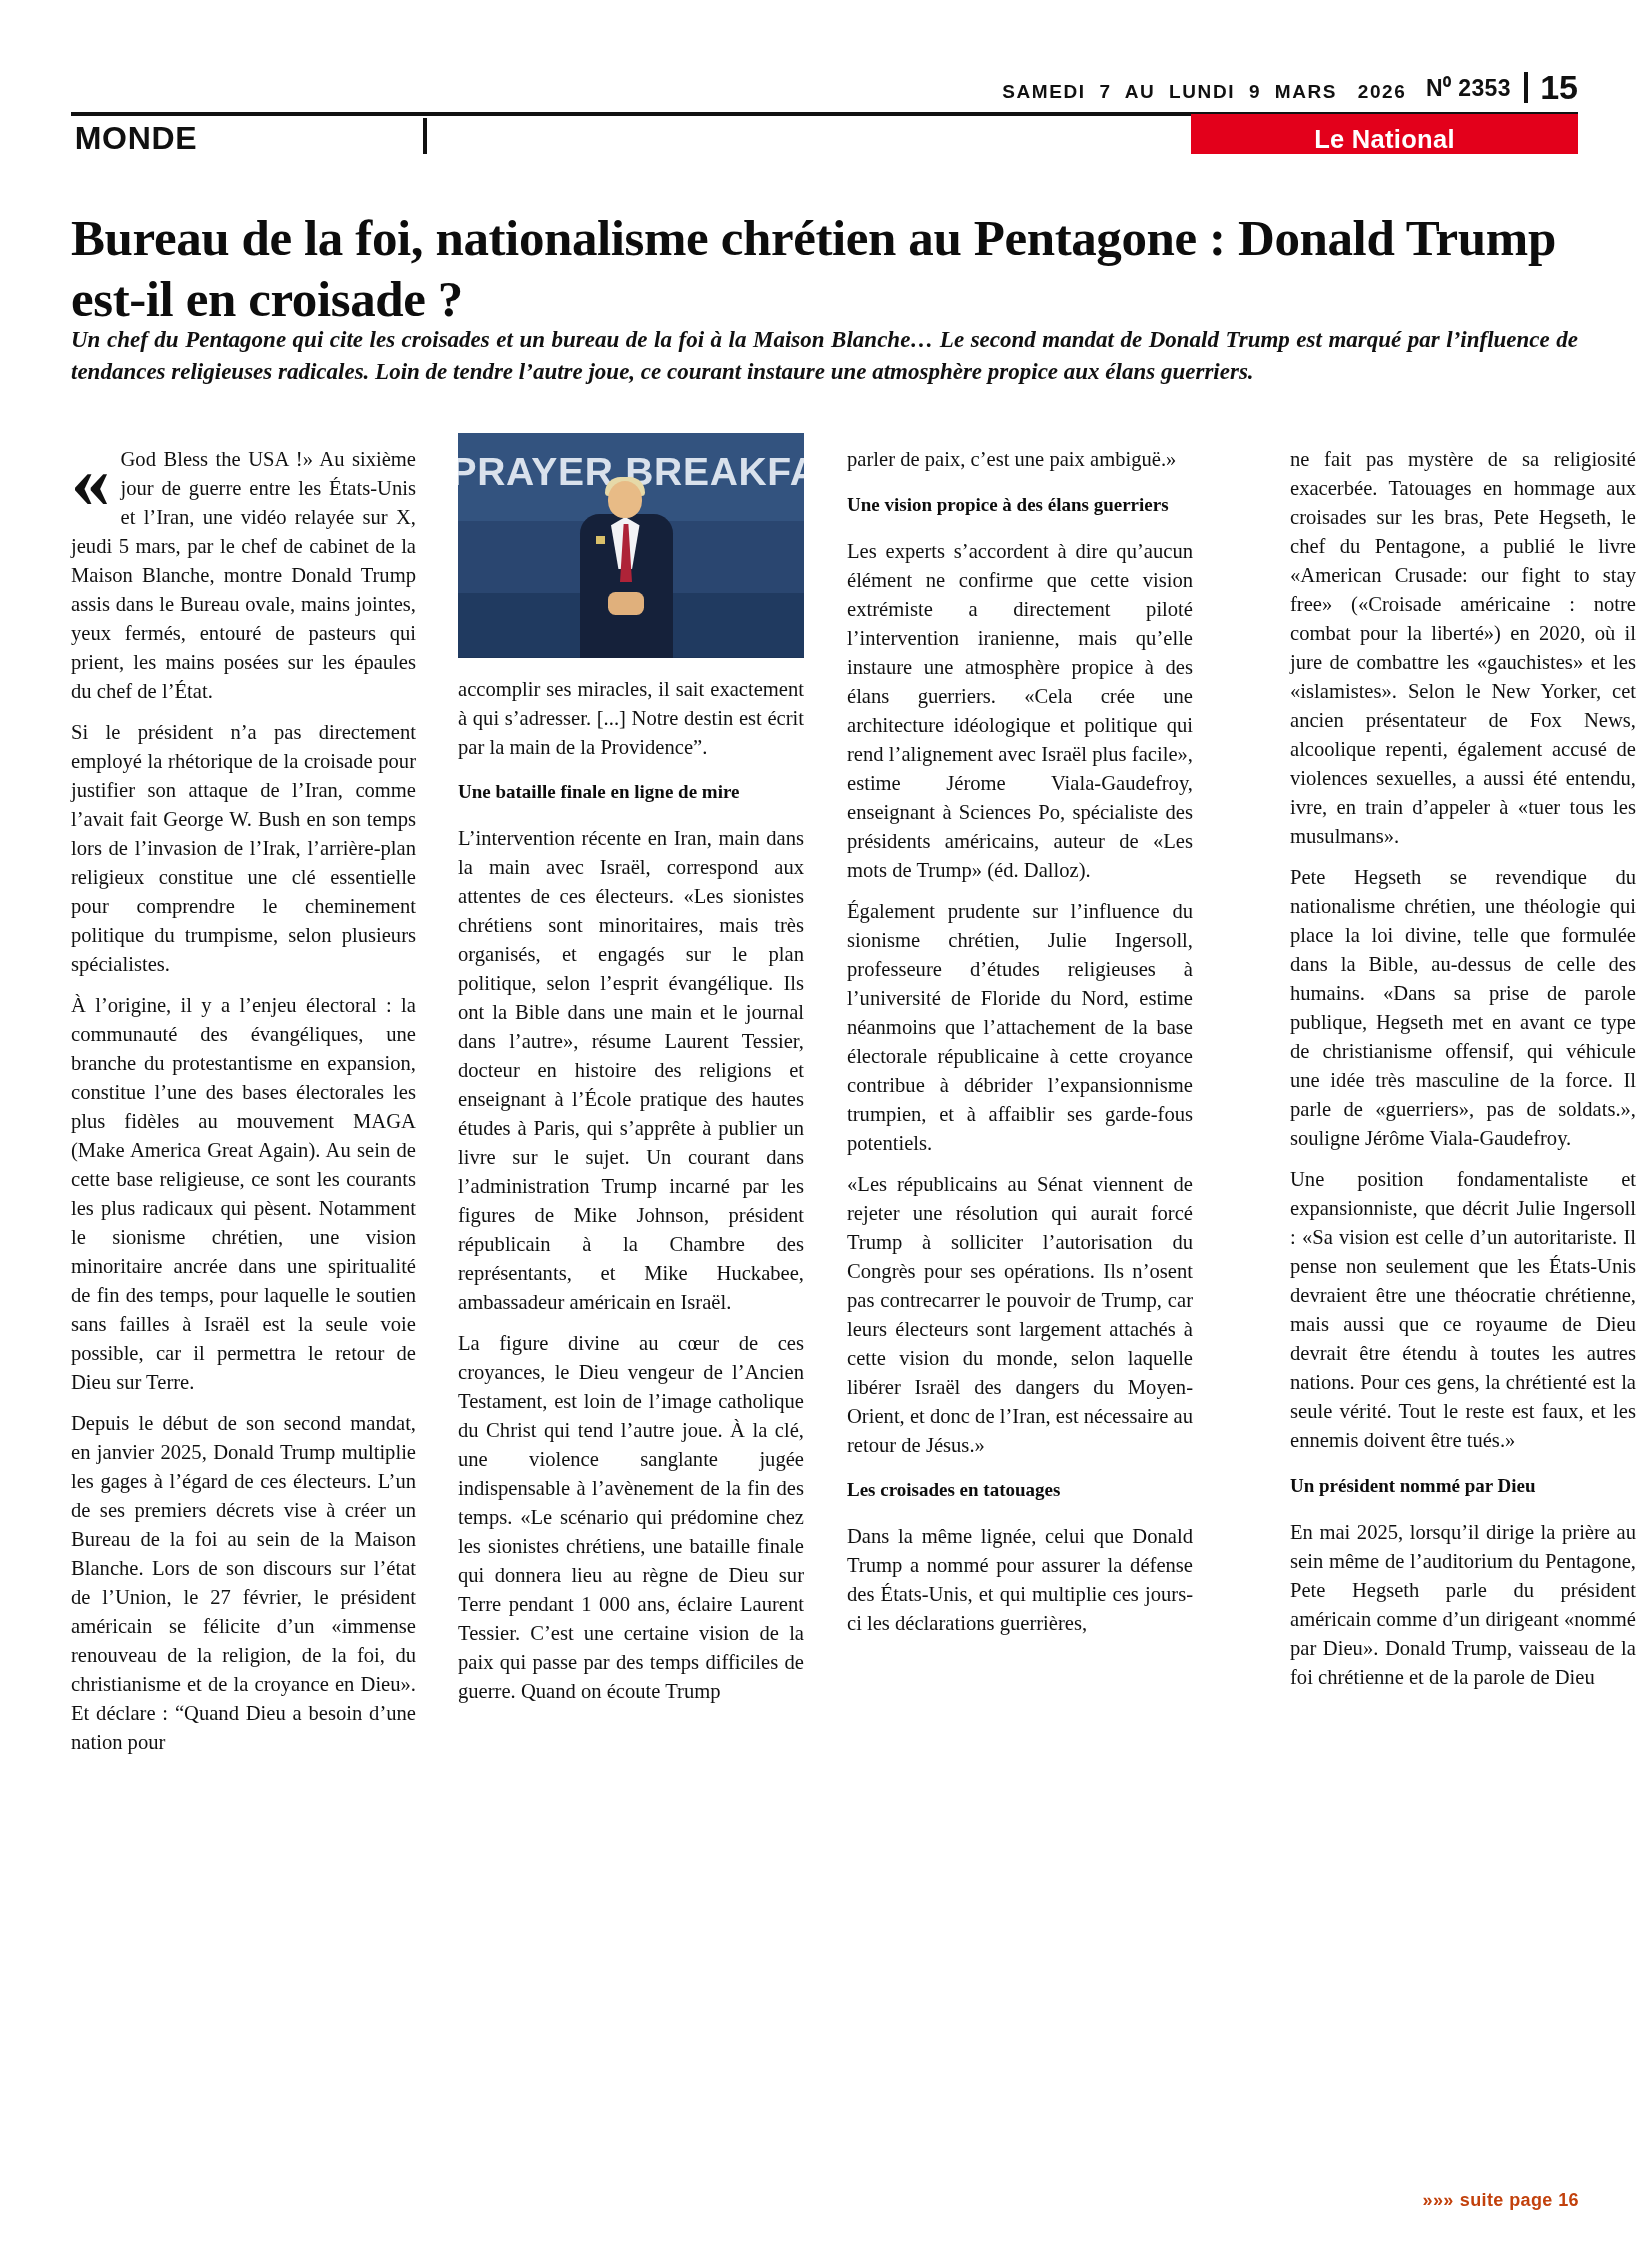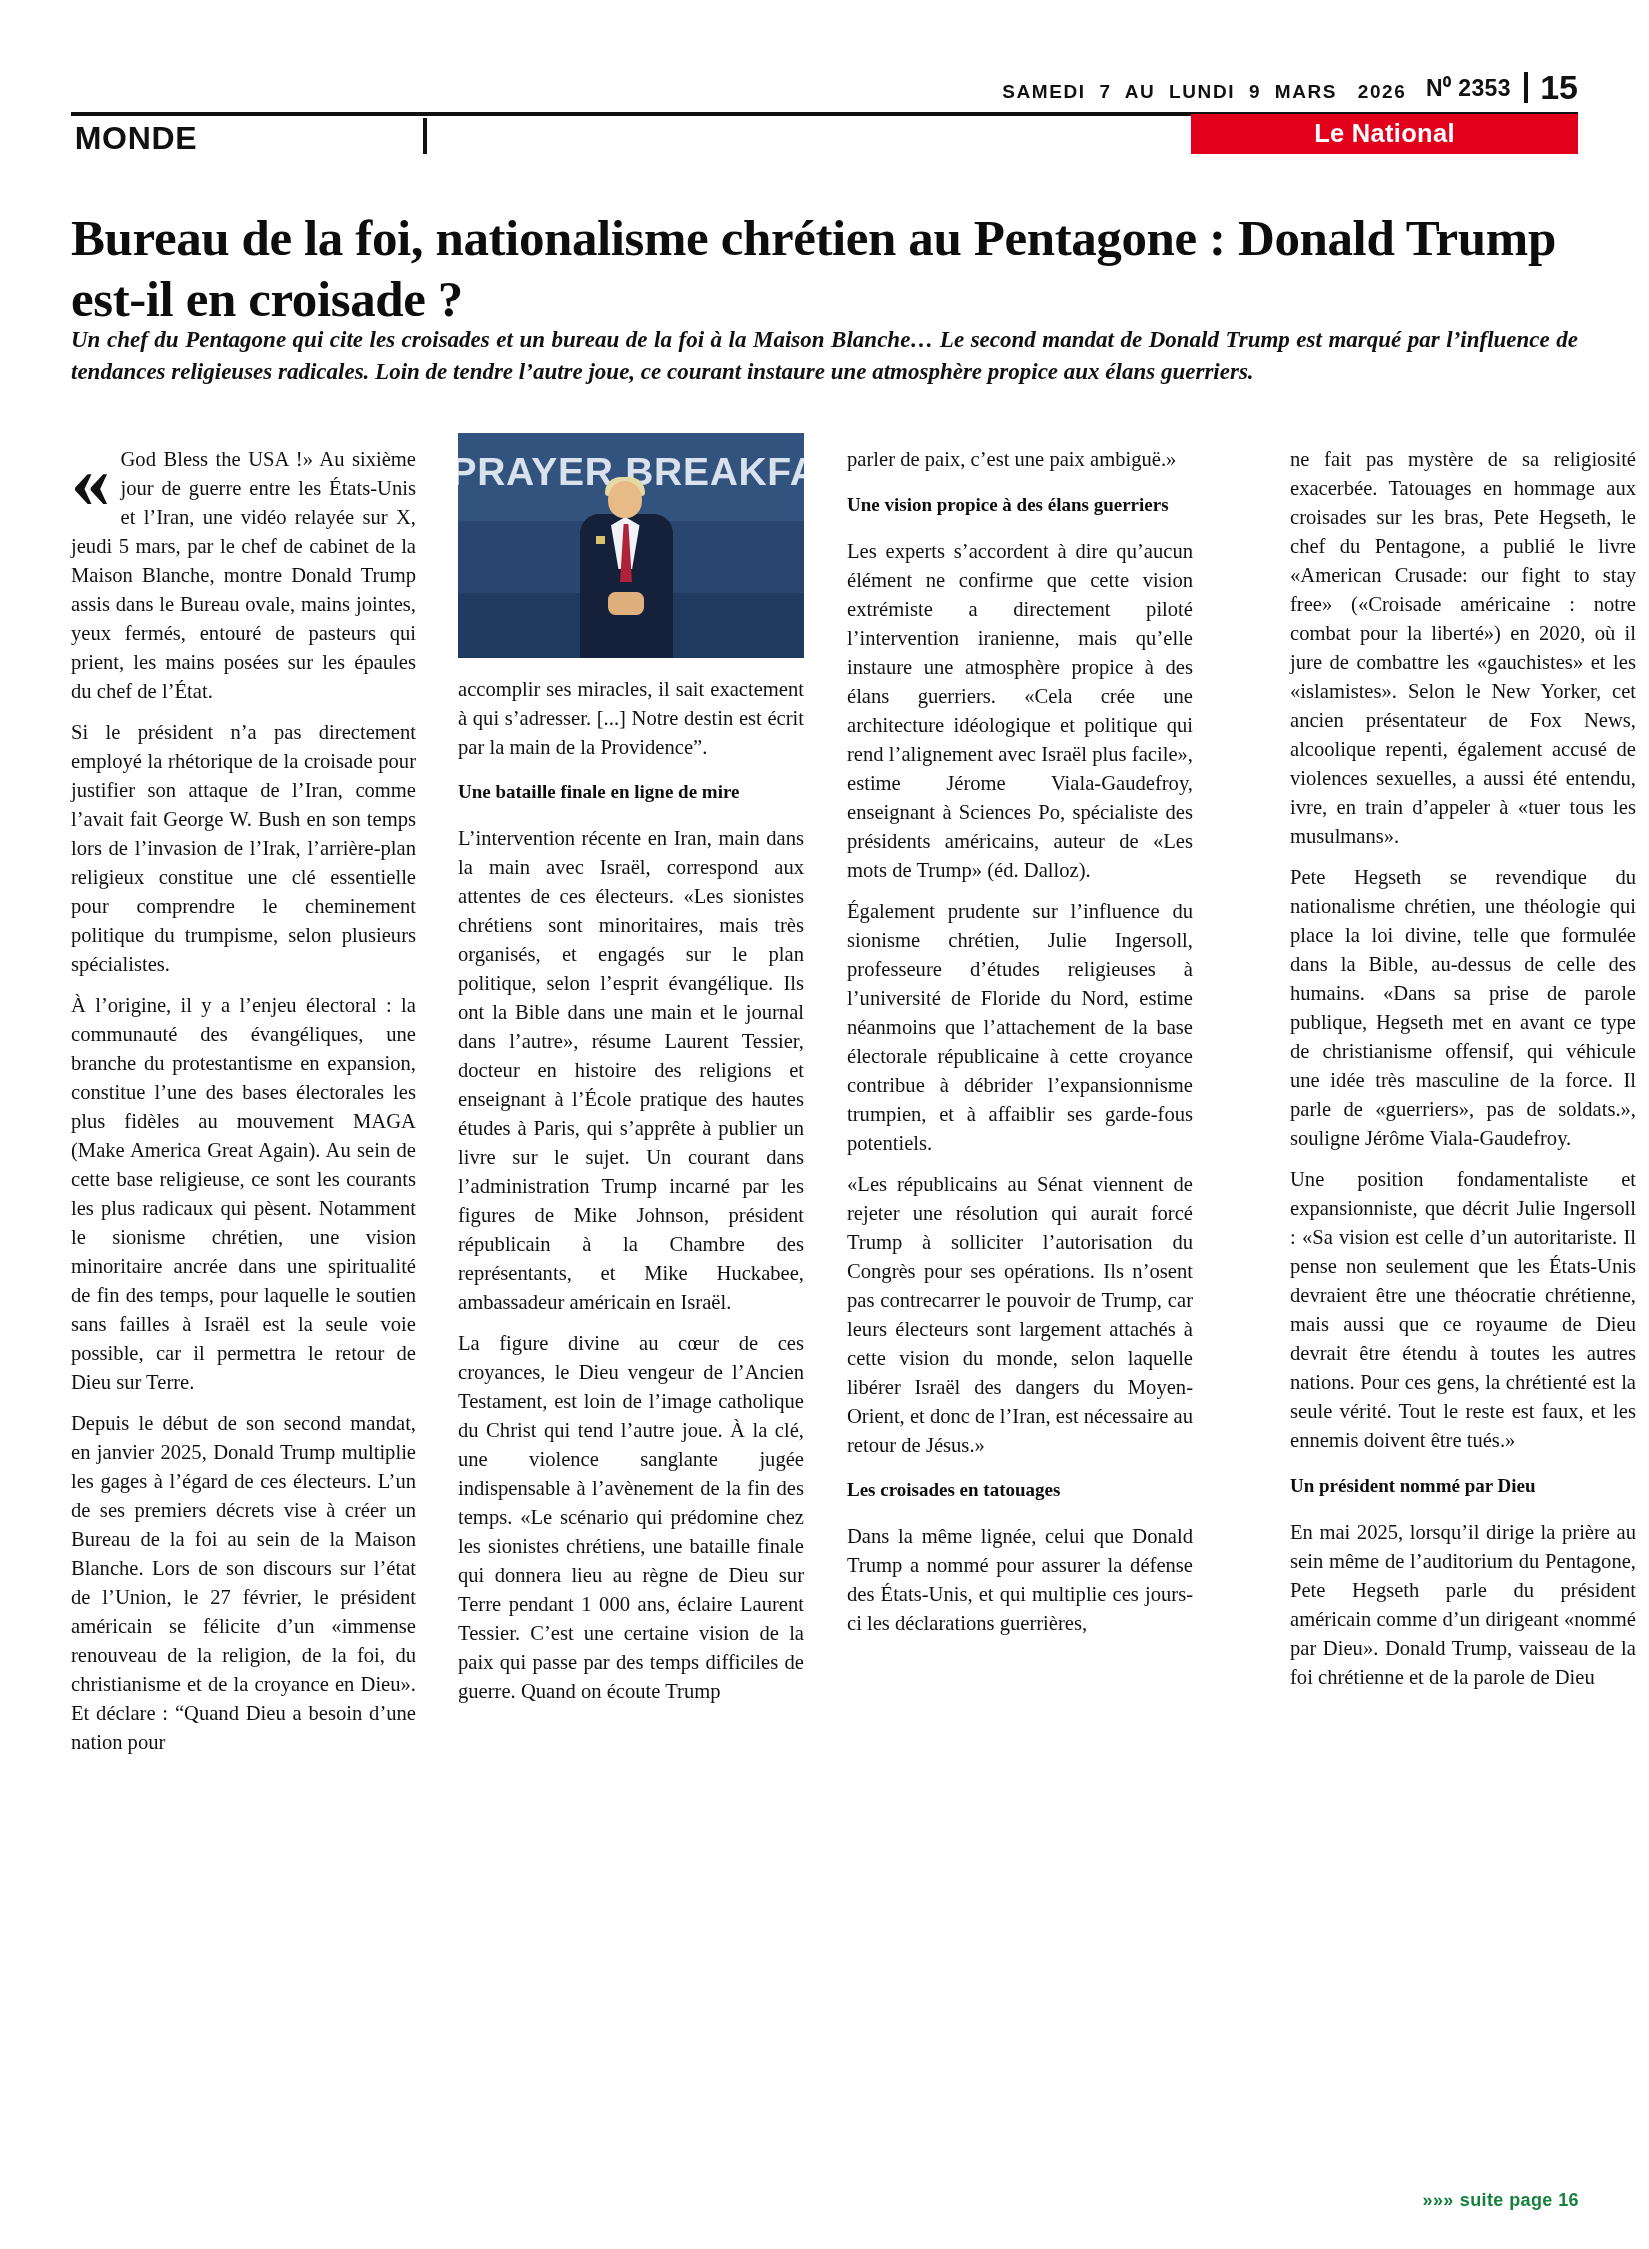--- a/index.html
+++ b/index.html
@@ -77,21 +77,21 @@
     color: #111;
   }
   .section-divider {
     position: absolute; left: 352px; top: 6px;
     width: 3.7px; height: 36px; background: #111;
   }
   .brand-flag {
     position: absolute; right: 0; top: 1.5px;
     width: 387px; height: 40px;
     background: #e3001b;
-    display: flex; align-items: center; justify-content: center;
+    display: flex; align-items: flex-end; justify-content: center;
   }
   .brand-flag span {
     font-family: "Liberation Sans", sans-serif;
     font-weight: bold;
     font-size: 25.5px;
     color: #ffffff;
     letter-spacing: 0.3px;
   }
 
   
@@ -227,21 +227,21 @@
     line-height: 29px;
     text-align: justify;
   }
 
   .cont-note {
     position: absolute;
     right: 71px; bottom: 39px;
     font-family: "Liberation Sans", sans-serif;
     font-weight: bold;
     font-size: 18px;
-    color: #15803d;
+    color: #c2410c;
     letter-spacing: 0.4px;
   }
   .cont-note .arrows { margin-right: 6px; }
 </style>
 </head>
 <body>
 
 <div class="page">
 
   <div class="masthead">

